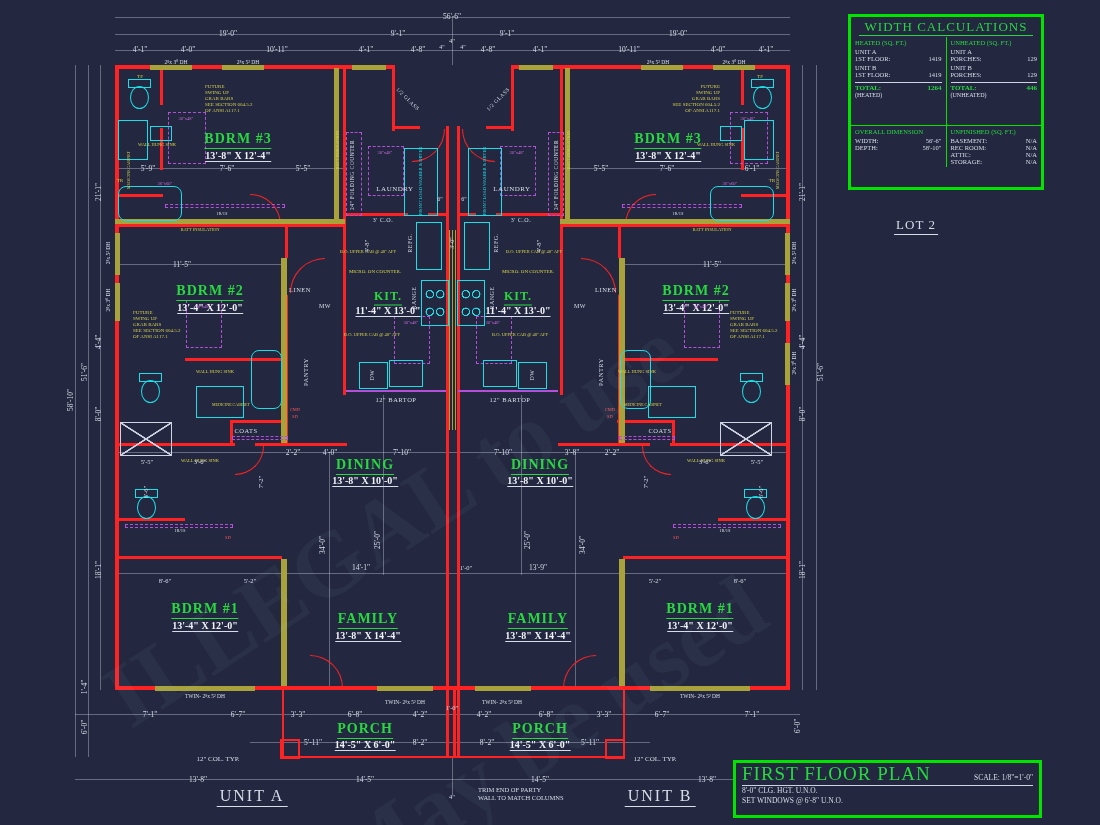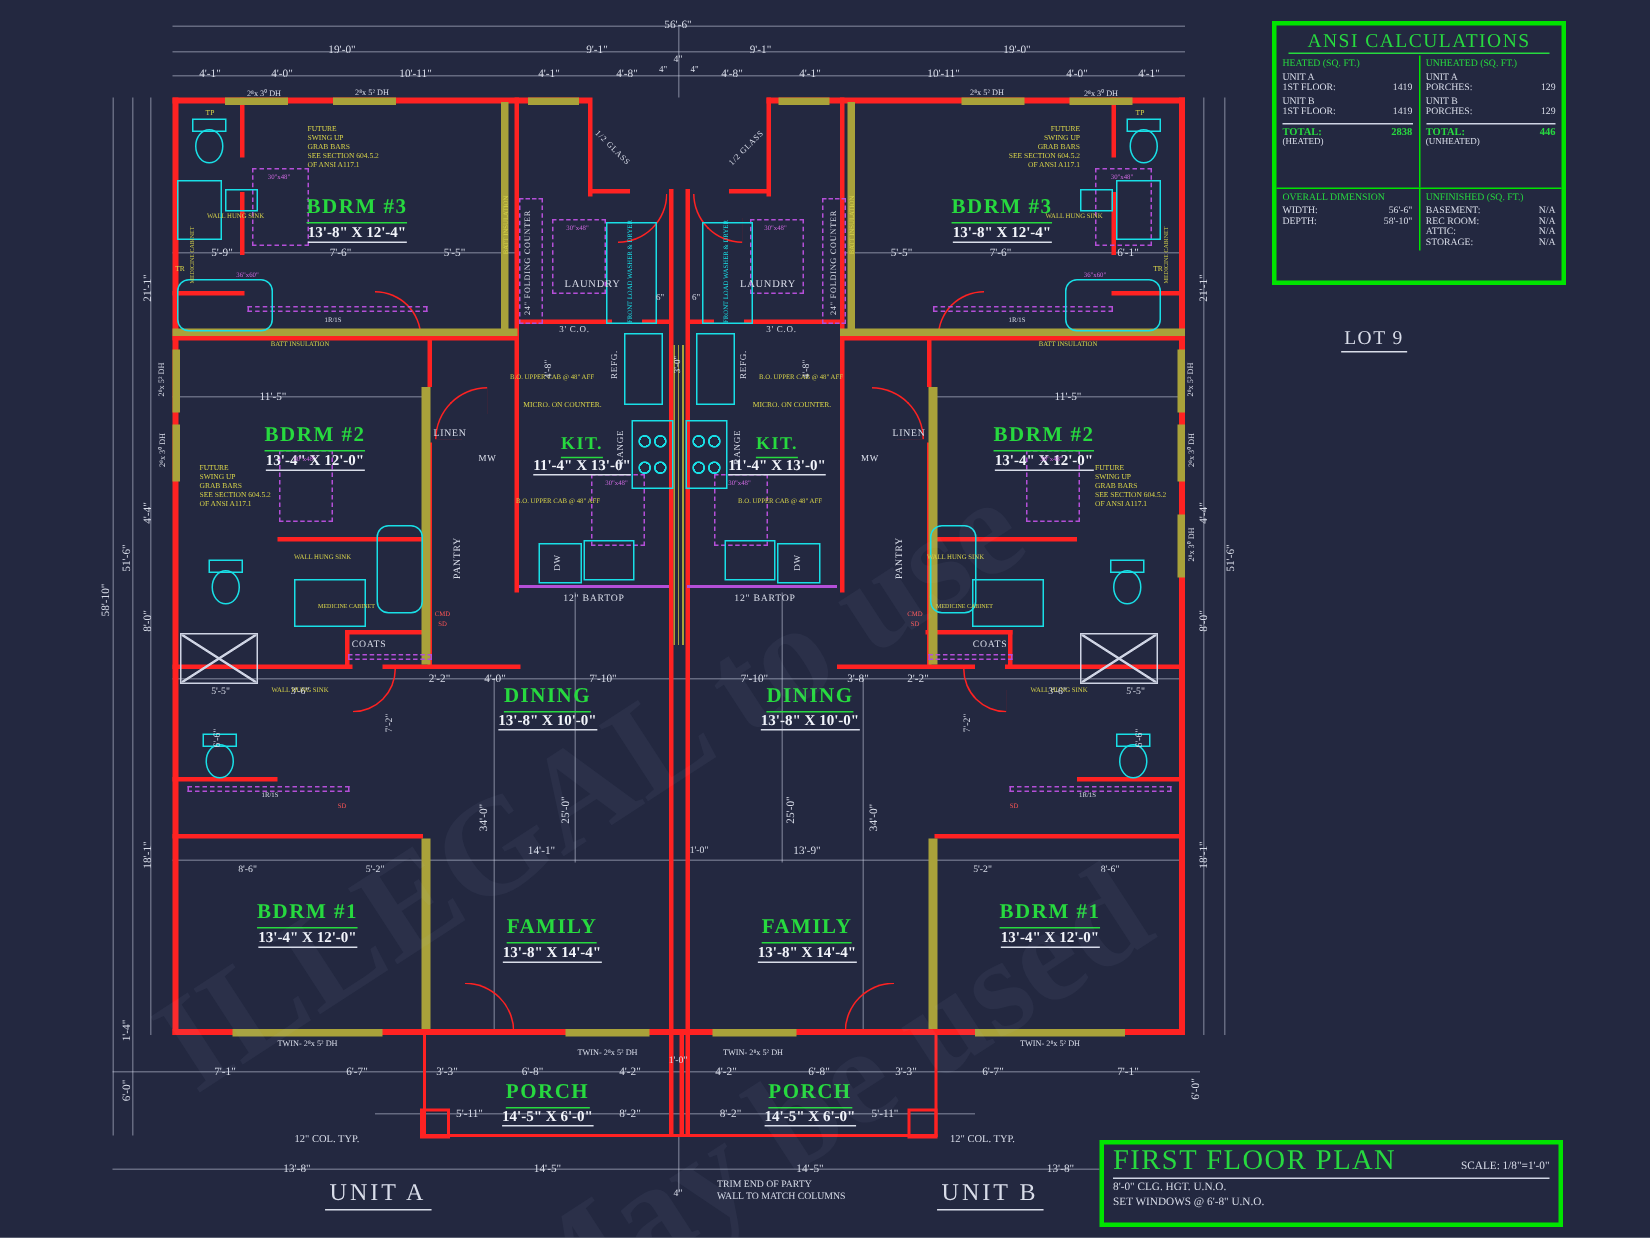--- a/index.html
+++ b/index.html
@@ -483,43 +483,43 @@
   <span class="t rv" style="left:145px;top:492px;font-size:6.5px">6'-6"</span>
   <span class="t" style="left:757px;top:461px;font-size:6.5px">5'-5"</span>
   <span class="t" style="left:705px;top:461px;font-size:6.5px">3'-6"</span>
   <span class="t rv" style="left:645px;top:482px;font-size:6.5px">7'-2"</span>
   <span class="t" style="left:655px;top:580px;font-size:6.5px">5'-2"</span>
   <span class="t" style="left:740px;top:580px;font-size:6.5px">8'-6"</span>
   <span class="t rv" style="left:760px;top:492px;font-size:6.5px">6'-6"</span>
 
   <span class="t big" style="left:252px;top:797px">UNIT A</span>
   <span class="t big" style="left:660px;top:797px">UNIT B</span>
-  <span class="t" style="left:916px;top:226px;font-size:13px;letter-spacing:1px;border-bottom:1px solid #d9dde9;padding:0 2px 1px">LOT 9</span>
+  <span class="t" style="left:916px;top:226px;font-size:13px;letter-spacing:1px;border-bottom:1px solid #d9dde9;padding:0 2px 1px">LOT 2</span>
 
   <span class="wm" style="left:60px;top:470px">ILLEGAL to use</span>
   <span class="wm" style="left:300px;top:680px">May be used</span>
 
   <div id="atable">
-    <div class="ttl">ANSI CALCULATIONS</div>
+    <div class="ttl">WIDTH CALCULATIONS</div>
     <div class="at-grid" style="height:88px">
       <div class="at-cell lft">
         <div class="at-h">HEATED (SQ. FT.)</div>
         <div class="at-unit">UNIT A</div>
         <div class="at-row">
           <span>1ST FLOOR:</span>
           <span>1419</span>
         </div>
         <div class="at-unit">UNIT B</div>
         <div class="at-row">
           <span>1ST FLOOR:</span>
           <span>1419</span>
         </div>
         <div class="at-total">
           <span>TOTAL:</span>
-          <span>2838</span>
+          <span>1264</span>
         </div>
         <div class="at-sub">(HEATED)</div>
       </div>
       <div class="at-cell">
         <div class="at-h">UNHEATED (SQ. FT.)</div>
         <div class="at-unit">UNIT A</div>
         <div class="at-row">
           <span>PORCHES:</span>
           <span>129</span>
         </div>

